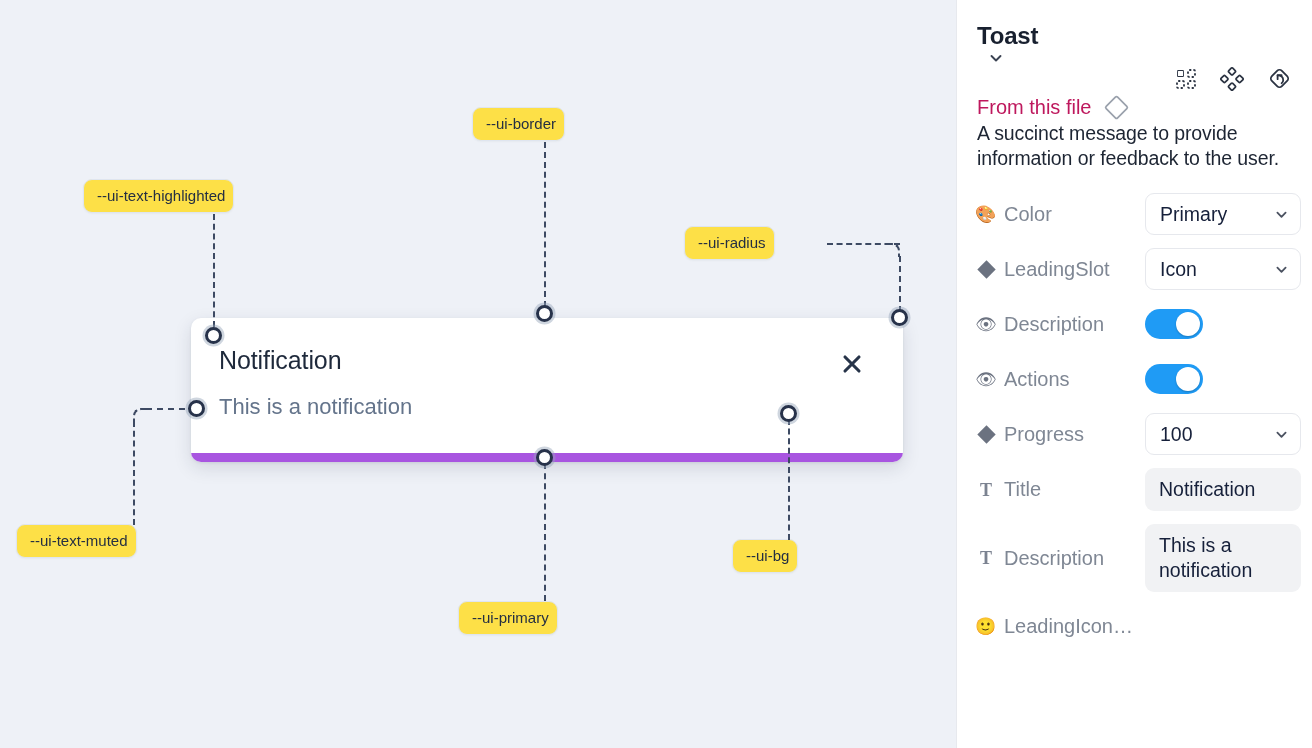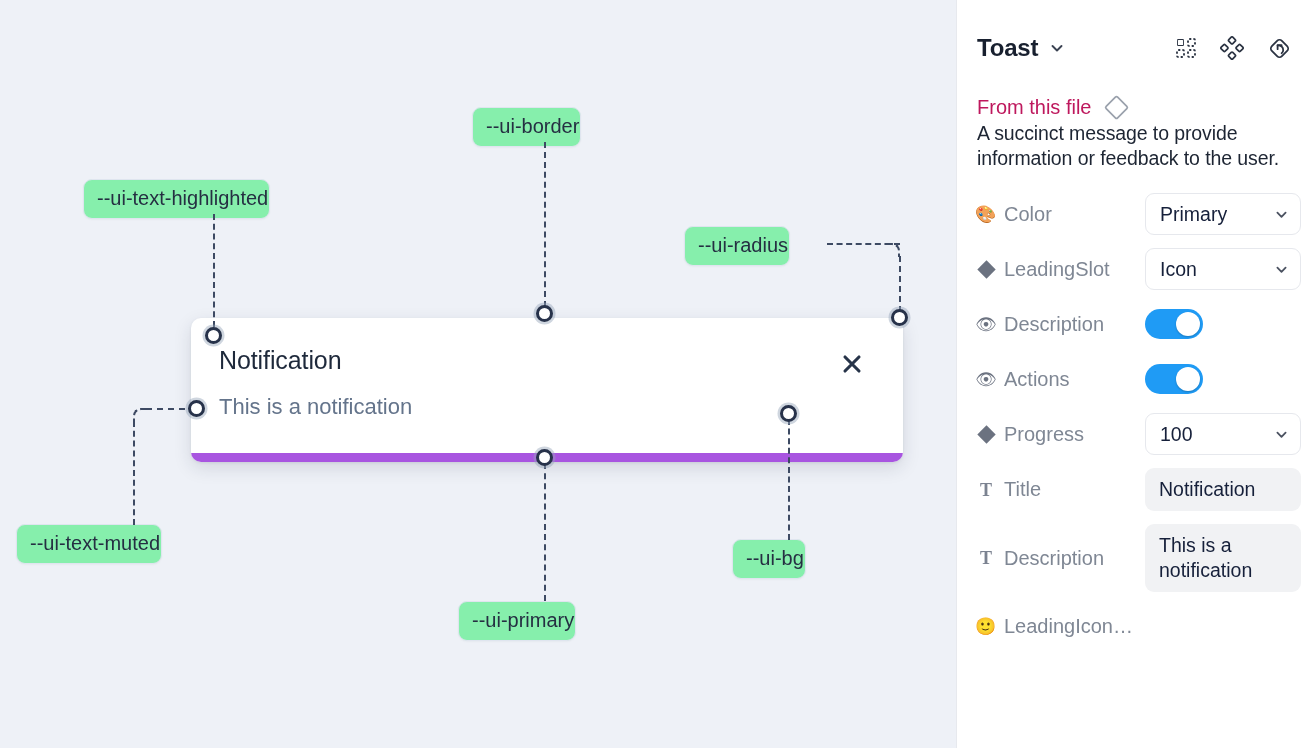--- a/index.html
+++ b/index.html
@@ -73,25 +73,25 @@
     position: absolute;
     left: 0;
     bottom: 0;
     height: 9px;
     background: #a855e0;
   }
 
   
   .pill {
     position: absolute;
-    background: #86efac;
+    background: #fde047;
     border: 1.5px solid #dfe5ef;
     border-radius: 9px;
-    padding: 7px 1px 8px 13px;
-    font-size: 20px;
+    padding: 7px 8px 8px 13px;
+    font-size: 15px;
     color: #252f42;
     white-space: nowrap;
     font-family: "Liberation Sans", sans-serif;
     box-shadow: 0 1px 2px rgba(30,41,59,0.04);
     cursor: pointer;
   }
 
   
   .dot {
     position: absolute;
@@ -131,23 +131,24 @@
     position: relative;
     width: 356px;
     height: 748px;
     background: #ffffff;
     border-left: 1px solid #e7e9ee;
     padding: 0 20px;
   }
 
   #panel-header {
     display: flex;
-    align-items: center;
+    align-items: flex-start;
     height: 74px;
     padding-top: 22px;
+    flex-direction: column;
   }
   #panel-title {
     font-size: 24px;
     font-weight: bold;
     color: #18202f;
     letter-spacing: -0.2px;
   }
   #panel-title-caret {
     margin-left: 11px;
     color: #3a4252;

